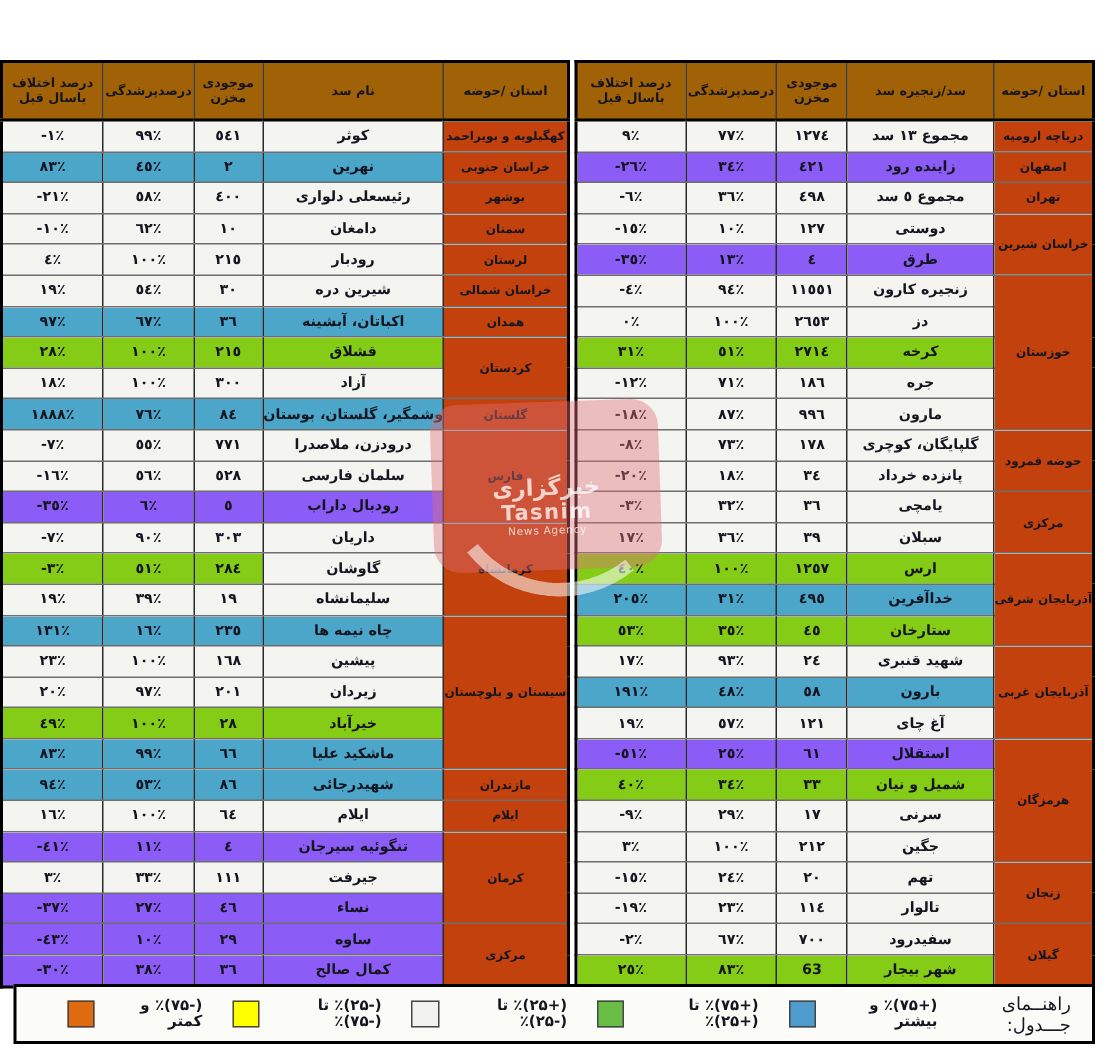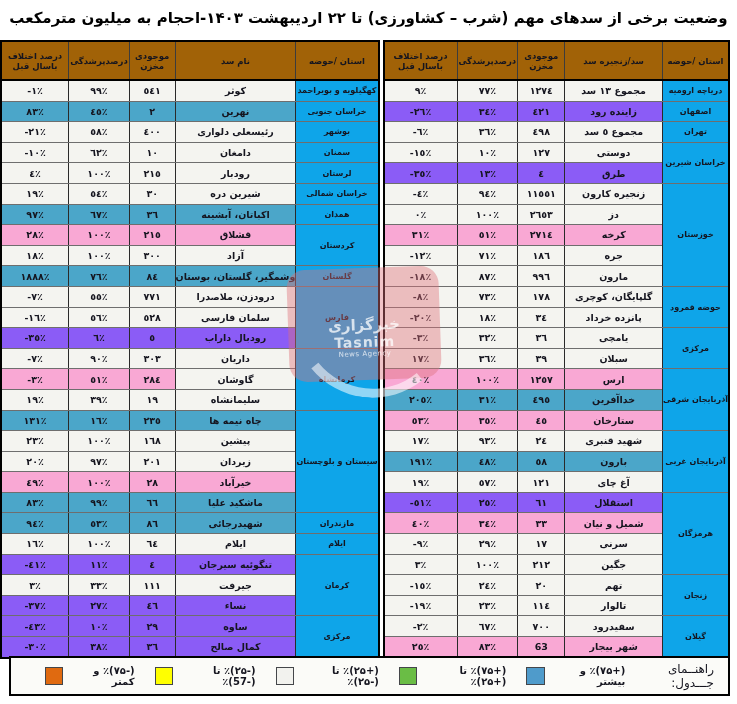--- a/index.html
+++ b/index.html
@@ -6,45 +6,44 @@
   body{width:737px;height:704px;font-family:"DejaVu Sans",sans-serif;color:#15151f;overflow:hidden;}
   .page{position:relative;width:737px;height:704px;direction:rtl;}
   .title{padding-top:9px;text-align:center;font-weight:bold;font-size:15px;direction:rtl;color:#000;}
   .tables-wrap{position:absolute;top:40px;right:7px;display:flex;direction:rtl;gap:3px;}
   table.tbl{border-collapse:collapse;border:2px solid #000;background:#f4f4f0;table-layout:fixed;}
   table.tbl th{background:#a16207;border:1px solid #3c3c3c;border-bottom:2.5px solid #000;
     font-size:8.5px;font-weight:bold;height:37px;padding:0 1px;}
   table.tbl td{border:1px solid #6e6e6e;border-left:1px solid #2a2a2a;border-right:1px solid #2a2a2a;
     text-align:center;vertical-align:middle;height:19.6px;padding:0;font-weight:bold;overflow:hidden;white-space:nowrap;}
   tr.gs td{border-top:1.8px solid #000;}
-  td.prov{background:#0ea5e9;font-size:8px;}
+  td.prov{background:#c2410c;font-size:8px;}
   td.dam{font-size:9.5px;margin-left:16px;}
   td.num{font-size:9.5px;direction:ltr;}
   td.c-yellow{background:#8b5cf6;}
-  td.c-green{background:#f9a8d4;}
+  td.c-green{background:#84cc16;}
   td.c-blue{background:#4ba6c9;}
   .legend{position:absolute;top:656px;right:7px;left:9px;height:36px;border:2px solid #000;background:#fbfbf8;
     display:flex;direction:rtl;align-items:center;justify-content:space-between;padding:0 14px;}
   .legend-label{font-weight:normal;font-size:12px;}
   .legend-item{display:flex;direction:rtl;align-items:center;gap:7px;font-weight:bold;font-size:10px;margin-left:20px;}
   .swatch{display:inline-block;width:19px;height:18px;border:1.5px solid #44464a;box-sizing:border-box;}
   .watermark{position:absolute;top:268px;left:288px;width:152px;height:112px;background:rgba(222,112,122,0.42);
     border-radius:18px;pointer-events:none;display:flex;flex-direction:column;align-items:center;justify-content:center;
     color:rgba(255,255,255,0.75);z-index:5;transform:rotate(-2deg);}
   .watermark .arc{position:absolute;top:-28px;left:6px;width:140px;height:140px;border:9px solid transparent;
     border-bottom:9px solid rgba(255,255,255,0.55);border-radius:50%;transform:rotate(8deg);}
   .wm-fa{font-size:15px;font-weight:bold;margin-top:26px;}
   .wm-en{font-size:14px;font-weight:bold;letter-spacing:1px;direction:ltr;}
   .wm-sub{font-size:7px;direction:ltr;letter-spacing:0.5px;}
 </style>
 </head>
 <body>
 
 <div class="page">
-  <div class="title">وضعیت برخی از سدهای مهم (شرب – کشاورزی) تا ۲۲ اردیبهشت ۱۴۰۳-احجام به میلیون مترمکعب</div>
 
   <div class="tables-wrap">
     <table class="tbl" id="table-right">
         <colgroup>
           <col style="width: 64px;">
           <col style="width: 103px;">
           <col style="width: 50px;">
           <col style="width: 50px;">
           <col style="width: 85px;">
         </colgroup>
@@ -461,21 +460,21 @@
       </span>
       <span class="legend-item">
         <span>(+۷۵)٪ تا (+۲۵)٪</span>
         <span class="swatch" style="background: rgb(106, 189, 69);"></span>
       </span>
       <span class="legend-item">
         <span>(+۲۵)٪ تا (-۲۵)٪</span>
         <span class="swatch" style="background: rgb(242, 242, 238);"></span>
       </span>
       <span class="legend-item">
-        <span>(-۲۵)٪ تا (-57)٪</span>
+        <span>(-۲۵)٪ تا (-۷۵)٪</span>
         <span class="swatch" style="background: rgb(255, 255, 0);"></span>
       </span>
       <span class="legend-item">
         <span>(-۷۵)٪ و کمتر</span>
         <span class="swatch" style="background: rgb(224, 106, 16);"></span>
       </span>
     </div>
 </div>
 
 </body></html>

